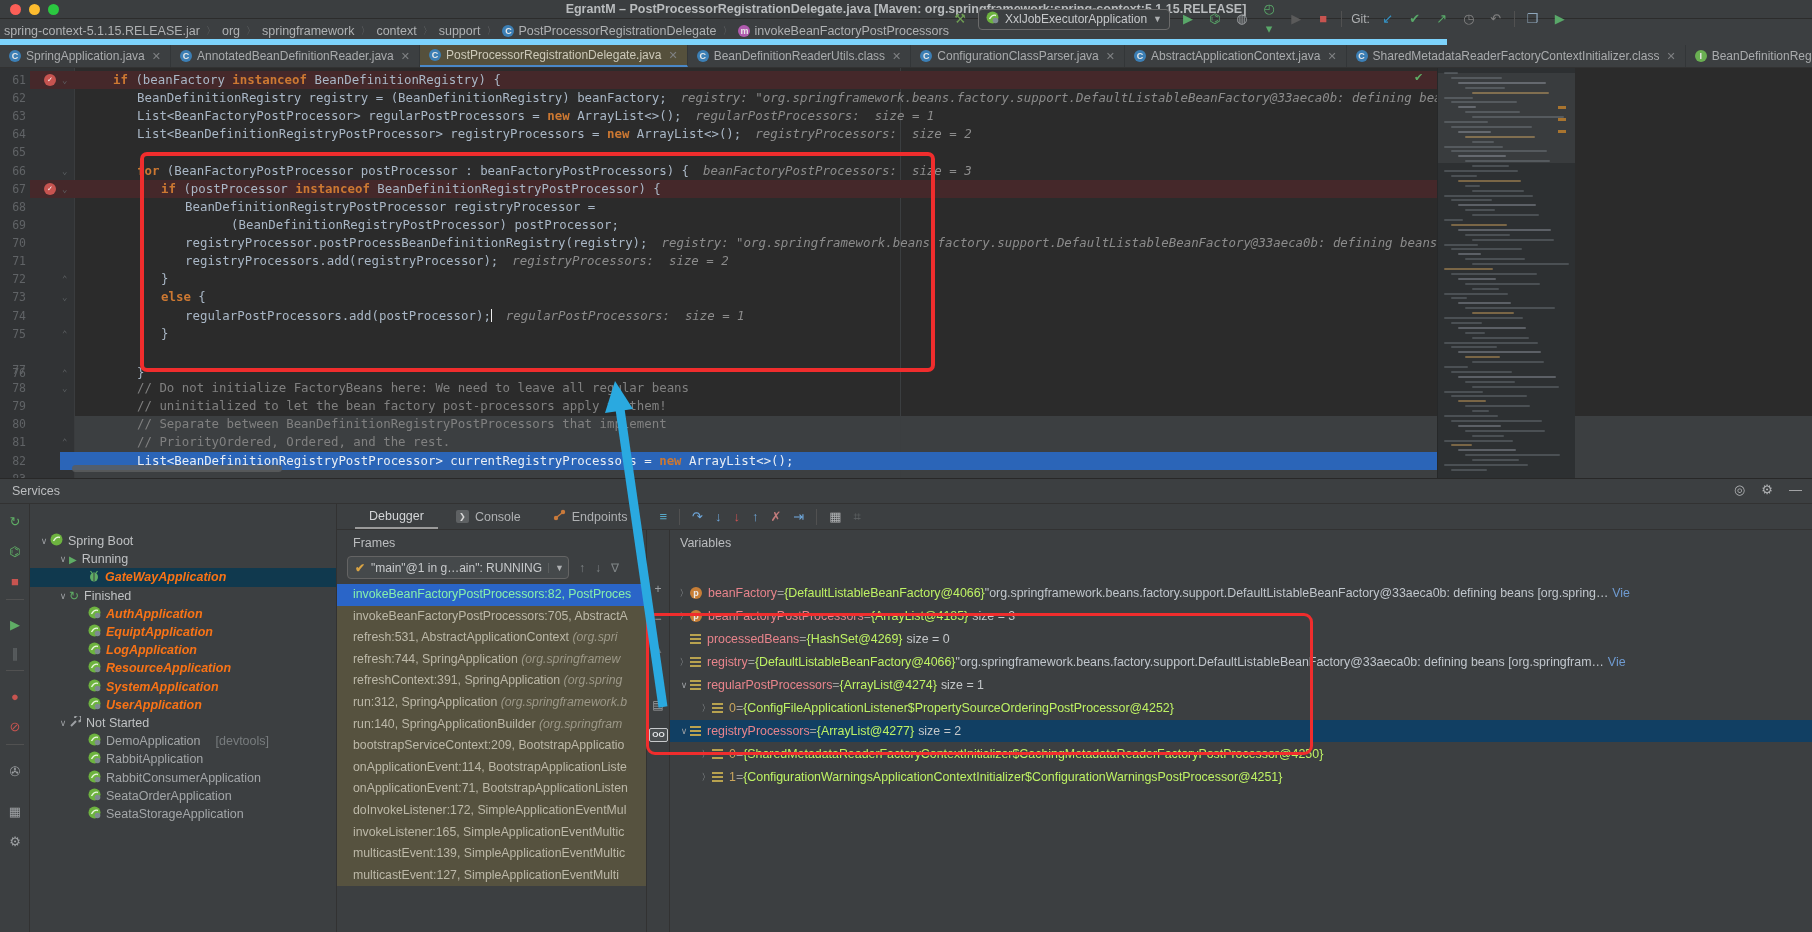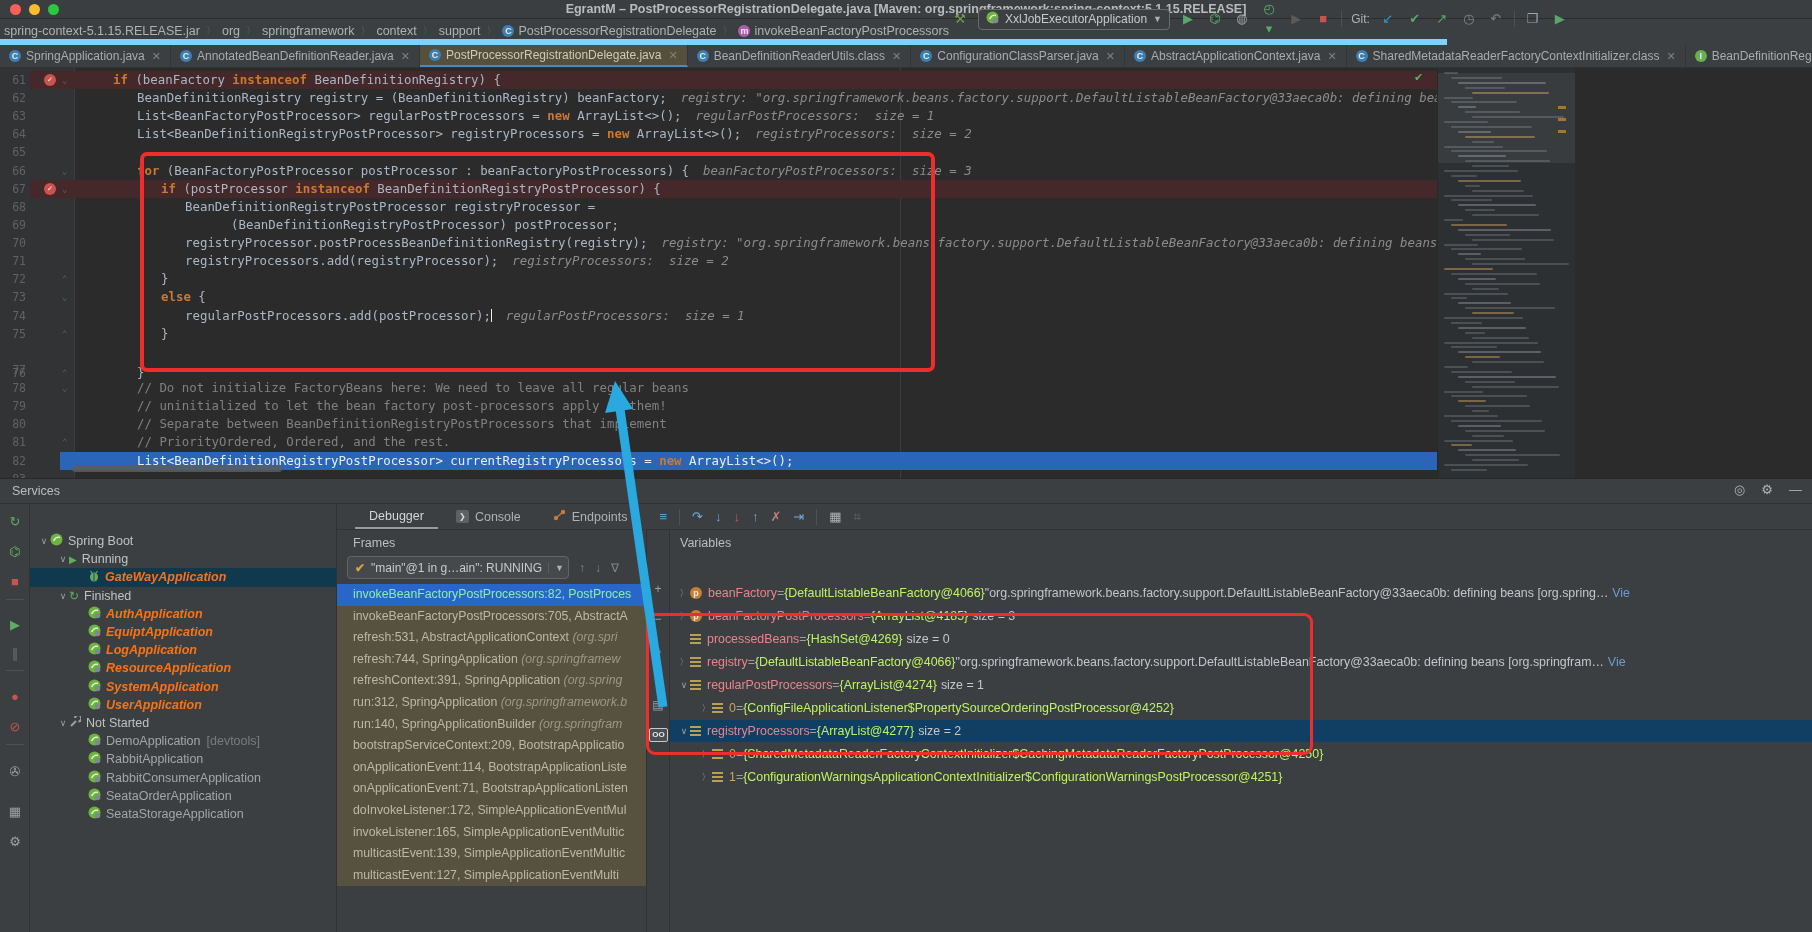--- a/index.html
+++ b/index.html
@@ -40,21 +40,21 @@
 
   
   .cic { display:inline-flex; width:12px; height:12px; border-radius:50%; color:#E8E8E8;
     font-size:9px; font-weight:bold; align-items:center; justify-content:center;
     font-family:"Liberation Sans",sans-serif; flex:0 0 auto; }
   .varbars { display:inline-block; width:11px; height:11px; position:relative; flex:0 0 auto; }
   .varbars i { position:absolute; left:0; width:11px; height:2.4px; background:#B8A24F; }
   .varbars i:nth-child(1){top:0;} .varbars i:nth-child(2){top:4px;} .varbars i:nth-child(3){top:8px;}
 
   
-  .editor { position:absolute; left:0; top:68px; width:1812px; height:410px; background:#2B2B2B; }
+  .editor { position:absolute; left:0; top:68px; width:1812px; height:348px; background:#2B2B2B; }
   .gutterbg { position:absolute; left:0; top:0; width:75px; height:410px; background:#313335;
     border-right:1px solid #3A3C3E; }
   .codeclip { position:absolute; left:0; top:0; width:1437px; height:410px; overflow:hidden; }
   .marginguide { position:absolute; left:900px; top:0; width:1px; height:410px; background:#3B3E40; }
   .cl { position:absolute; left:0; width:1437px; height:18.12px; font-family:"DejaVu Sans Mono",monospace;
     font-size:12.4px; line-height:18.12px; white-space:pre; }
   .cl .lbg { position:absolute; top:0; bottom:0; right:0; }
   .cl.bp .lbg { left:30px; background:#45282A; }
   .cl.exec .lbg { left:60px; background:#2B65B8; }
   .cl .num { position:absolute; left:0; width:26px; text-align:right; color:#606366; font-size:11.5px; }
@@ -90,21 +90,21 @@
   .leftbar { position:absolute; left:0; top:25px; width:30px; height:429px; border-right:1px solid #323232; }
   .lbicon { position:absolute; left:0; width:30px; text-align:center; font-size:13px; }
   .lbdiv { position:absolute; left:6px; width:18px; height:1px; background:#515151; }
   .tree { position:absolute; left:30px; top:25px; width:306px; height:429px; overflow:hidden; }
   .trow { position:absolute; left:0; width:306px; height:18.2px; display:flex; align-items:center; white-space:nowrap; }
   .trow.sel { background:#10394E; }
   .trow .chev { color:#9DA0A3; font-size:9px; width:12px; text-align:center; }
   .trow .tlabel { margin-left:5px; color:#BFC1C3; }
   .trow .tlabel.strong { color:#f97316; font-weight:bold;font-style:italic; }
   .trow .tlabel.dim { color:#A3A6A8; }
-  .trow .extra { margin-left:6px; color:#787C7E; }
+  .trow .extra { margin-left:15px; color:#787C7E; }
   .debugpane { position:absolute; left:336px; top:25px; width:1476px; height:429px; border-left:1px solid #323232; }
   .dtabs { position:absolute; left:0; top:0; width:1476px; height:26px; border-bottom:1px solid #323232;
     display:flex; align-items:center; gap:4px; padding-left:18px; }
   .dtab { display:flex; align-items:center; gap:6px; padding:0 14px; height:25px; color:#AFB1B3; }
   .dtab.active { color:#D4D6D8; border-bottom:2px solid #9A9A9A; }
   .consoleicon { display:inline-flex; width:13px; height:13px; background:#5E6163; border-radius:2px;
     color:#D8D8D8; font-size:8px; align-items:center; justify-content:center; }
   .stepicons { display:flex; align-items:center; gap:12px; margin-left:14px; font-size:13px; }
   .frames { position:absolute; left:0; top:26px; width:309px; height:403px; }
   .frames-title { position:absolute; left:16px; top:6px; color:#BBBDBF; }

